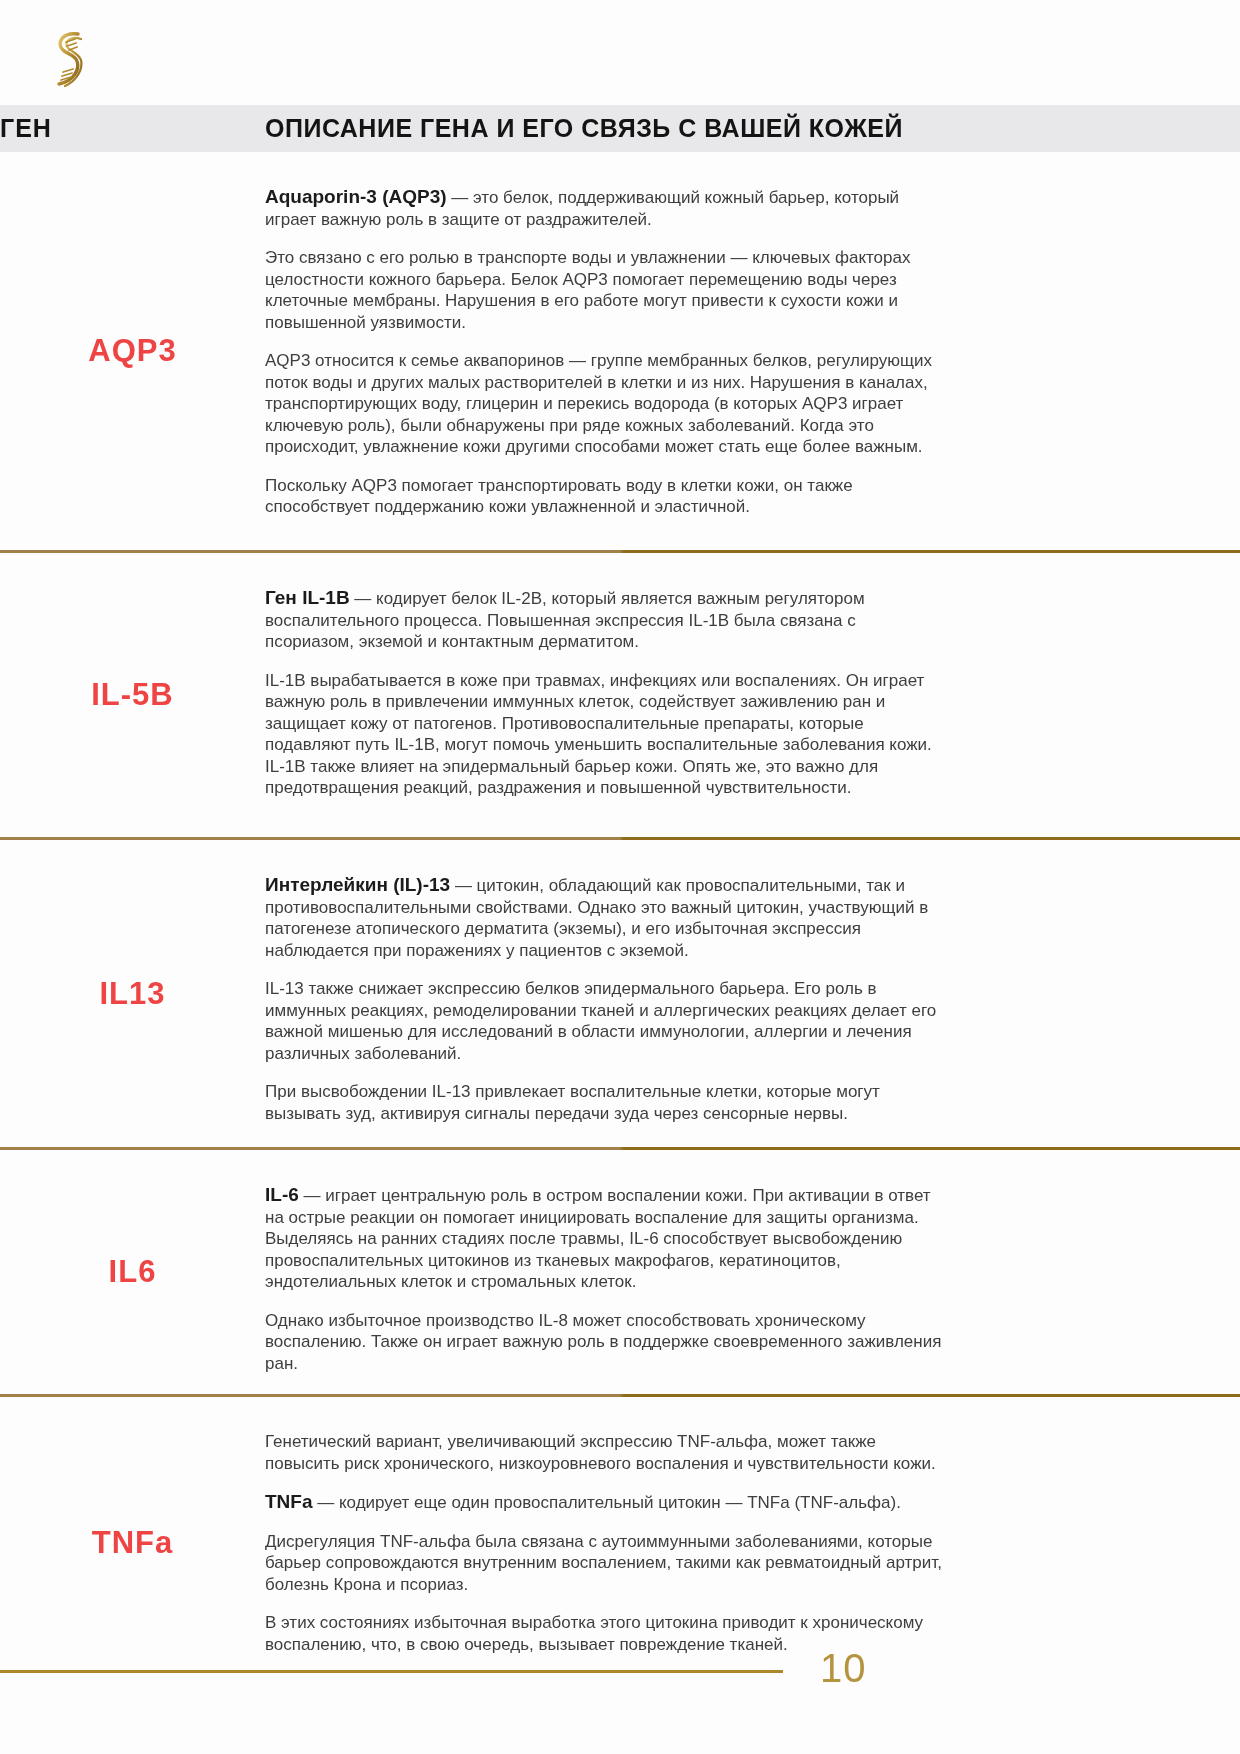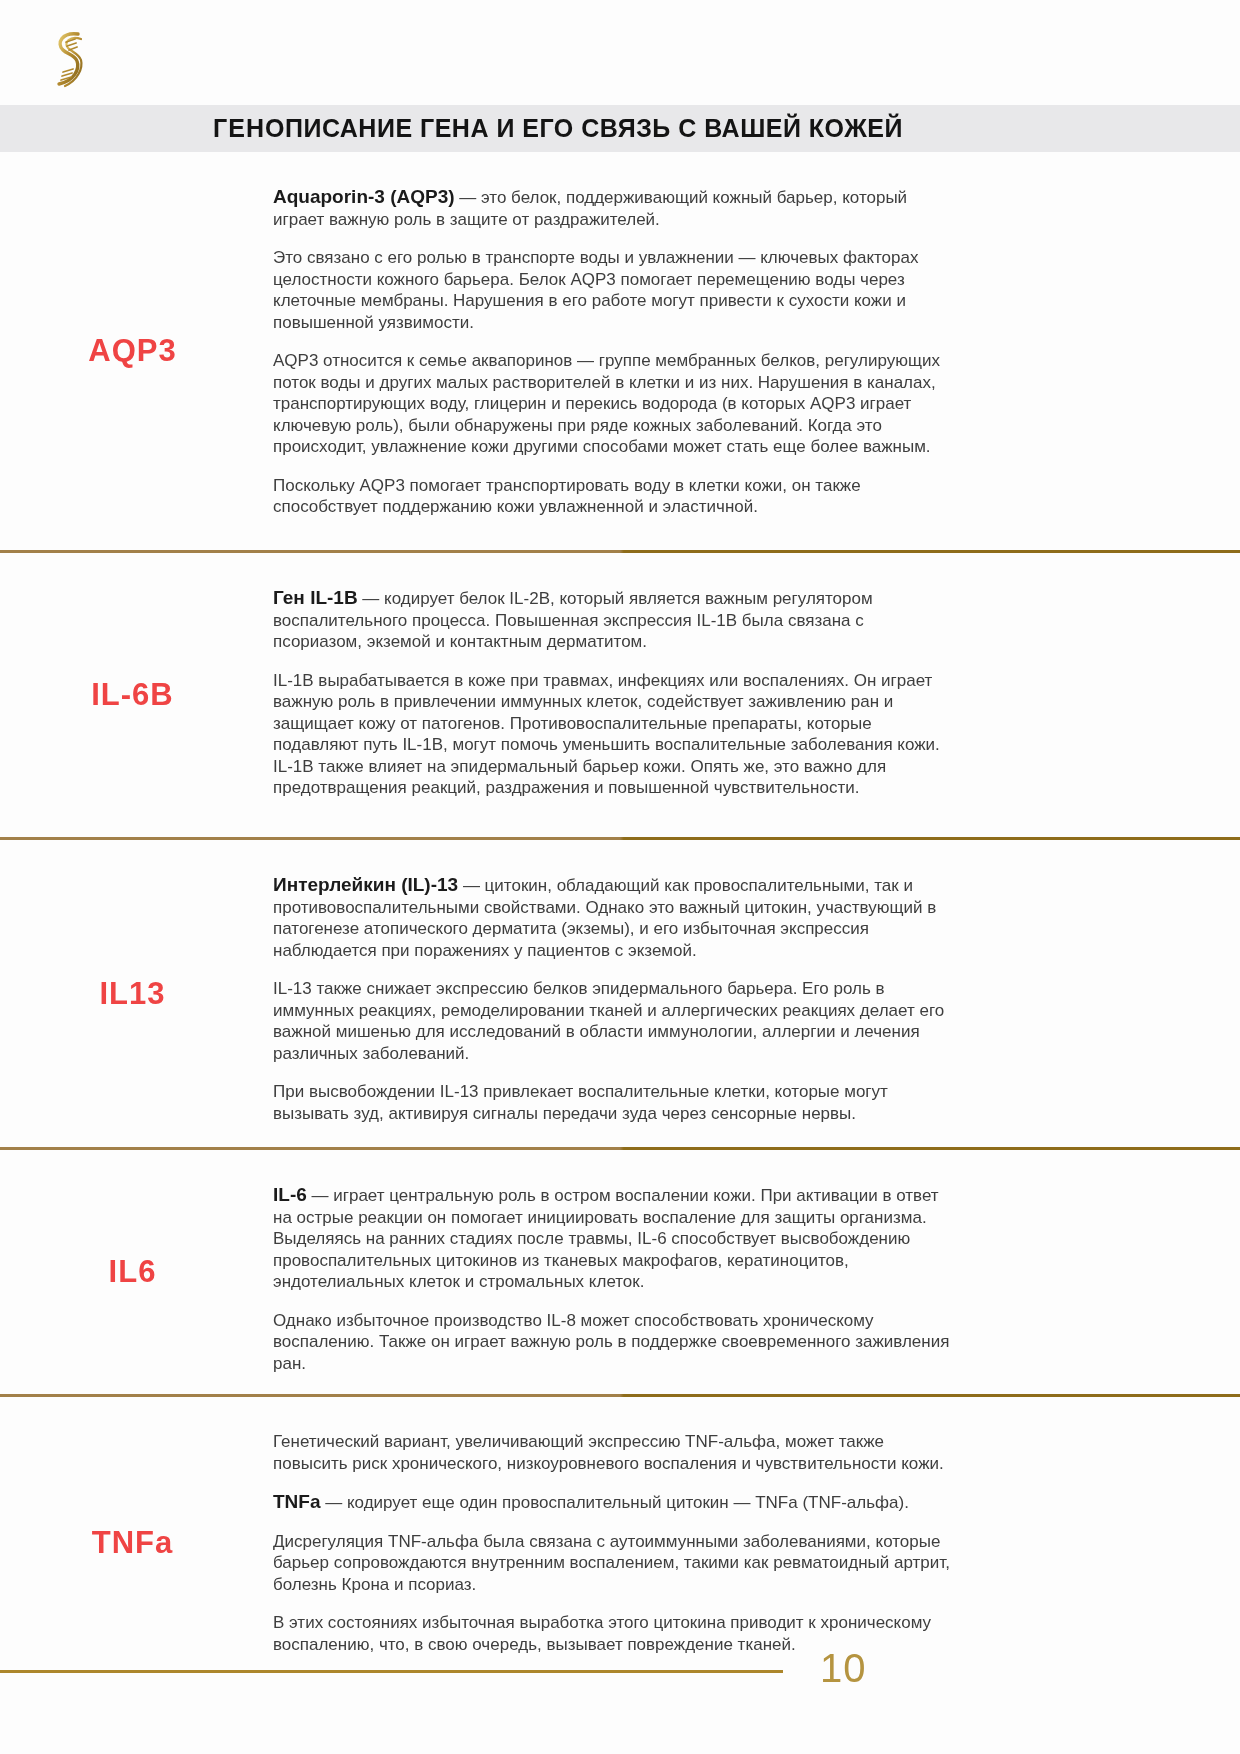--- a/index.html
+++ b/index.html
@@ -12,21 +12,21 @@
     overflow:hidden;
   }
   
   .logo{position:absolute;top:30px;left:48px;width:44px;height:60px;}
   
   .header-band{
     position:absolute;top:105px;left:0;width:1240px;height:47px;
     background:#e8e8ea;display:flex;align-items:center;
   }
   .header-gene{
-    width:265px;text-align:right;
+    width:265px;text-align:left;
     font-weight:bold;font-size:25px;letter-spacing:1px;color:#141414;
   }
   .header-desc{
     font-weight:bold;font-size:25px;letter-spacing:0.5px;color:#141414;
   }
   
   .sections{position:absolute;top:152px;left:0;width:1240px;}
   .section{display:flex;}
   .sec-aqp3{min-height:398px;}
   .sec-il1b{min-height:284px;}
@@ -40,21 +40,21 @@
   .gene-col{
     width:265px;flex:0 0 265px;
     display:flex;align-items:center;justify-content:center;
   }
   .gene-label{
     font-size:31px;font-weight:bold;color:#ef4444;letter-spacing:1px;
   }
   .desc-col{
     width:680px;flex:0 0 680px;
     padding:34px 0 20px 0;
-    font-size:17px;line-height:21.5px;color:#3e3e3e;margin-left:8px;
+    font-size:17px;line-height:21.5px;color:#3e3e3e;
   }
   .desc-col p{margin:0 0 17px 0;}
   .desc-col p:last-child{margin-bottom:0;}
   .desc-col strong{font-size:19px;color:#1b1b1b;font-weight:bold;}
   
   .footer-line{
     position:absolute;top:1670px;left:0;width:783px;height:3px;background:#ac862b;
   }
   .page-number{
     position:absolute;top:1646px;left:820px;
@@ -103,21 +103,21 @@
         <p><strong>Aquaporin-3 (AQP3)</strong><span> — это белок, поддерживающий кожный барьер, который играет важную роль в защите от раздражителей.</span></p>
         <p>Это связано с его ролью в транспорте воды и увлажнении — ключевых факторах целостности кожного барьера. Белок AQP3 помогает перемещению воды через клеточные мембраны. Нарушения в его работе могут привести к сухости кожи и повышенной уязвимости.</p>
         <p>AQP3 относится к семье аквапоринов — группе мембранных белков, регулирующих поток воды и других малых растворителей в клетки и из них. Нарушения в каналах, транспортирующих воду, глицерин и перекись водорода (в которых AQP3 играет ключевую роль), были обнаружены при ряде кожных заболеваний. Когда это происходит, увлажнение кожи другими способами может стать еще более важным.</p>
         <p>Поскольку AQP3 помогает транспортировать воду в клетки кожи, он также способствует поддержанию кожи увлажненной и эластичной.</p>
       </div>
     </div>
     <div class="divider"></div>
 
     <div class="section sec-il1b">
       <div class="gene-col">
-        <div class="gene-label">IL-6B</div>
+        <div class="gene-label">IL-5B</div>
       </div>
       <div class="desc-col">
         <p><strong>Ген IL-1B</strong><span> — кодирует белок IL-2B, который является важным регулятором воспалительного процесса. Повышенная экспрессия IL-1B была связана с псориазом, экземой и контактным дерматитом.</span></p>
         <p>IL-1B вырабатывается в коже при травмах, инфекциях или воспалениях. Он играет важную роль в привлечении иммунных клеток, содействует заживлению ран и защищает кожу от патогенов. Противовоспалительные препараты, которые подавляют путь IL-1B, могут помочь уменьшить воспалительные заболевания кожи. IL-1B также влияет на эпидермальный барьер кожи. Опять же, это важно для предотвращения реакций, раздражения и повышенной чувствительности.</p>
       </div>
     </div>
     <div class="divider"></div>
 
     <div class="section sec-il13">
       <div class="gene-col">

